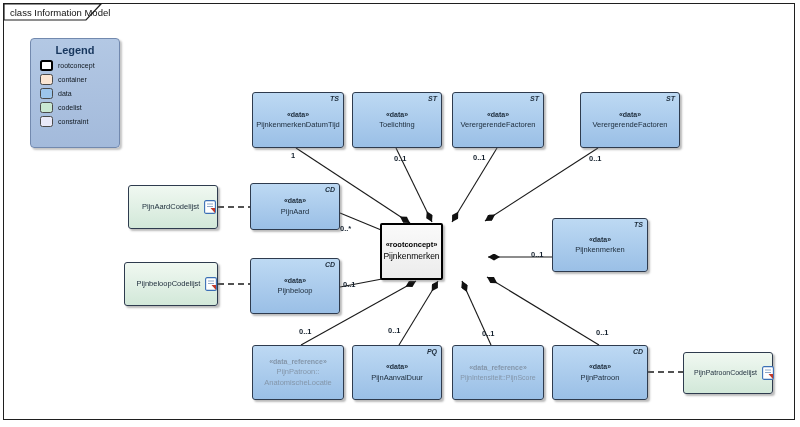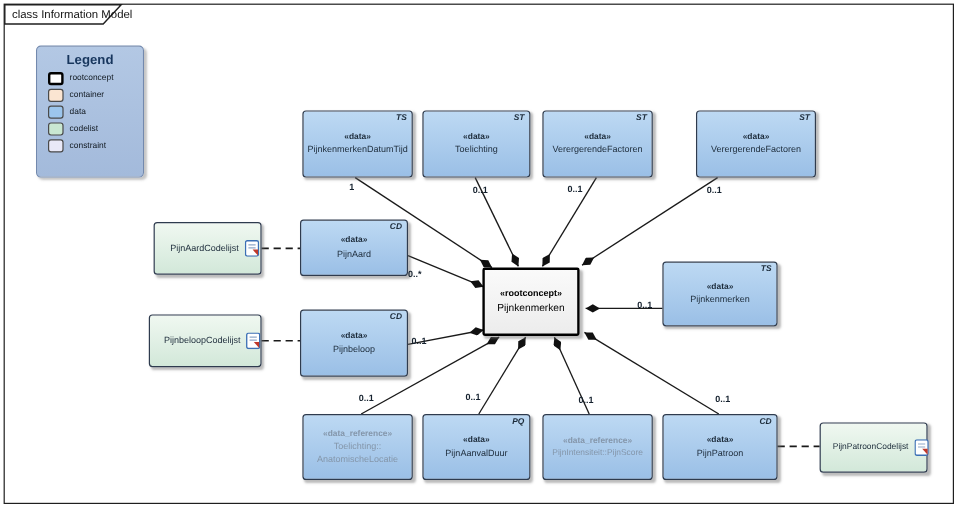--- a/index.html
+++ b/index.html
@@ -146,34 +146,34 @@
     <line x1="3" y1="6.5" x2="9" y2="6.5" stroke="#8FA8C8" stroke-width="1"></line>
     <path d="M6.5,8 L11,8 L11,13 Z" fill="#C0392B"></path>
   </svg>
 </div>
 <div class="node data" style="left:250px;top:258px;width:90px;height:56px">
   <span class="tcode">CD</span>
   <span class="st">«data»</span>
   <span class="nm">Pijnbeloop</span>
 </div>
 
-<div class="node root" style="left:402px;top:223px;width:81px;height:57px">
+<div class="node root" style="left:380px;top:223px;width:63px;height:57px">
   <span class="st">«rootconcept»</span>
   <span class="nm">Pijnkenmerken</span>
 </div>
 
 <div class="node data" style="left:552px;top:218px;width:96px;height:54px">
   <span class="tcode">TS</span>
   <span class="st">«data»</span>
   <span class="nm">Pijnkenmerken</span>
 </div>
 
 <div class="node data ref" style="left:252px;top:345px;width:92px;height:55px">
   <span class="st">«data_reference»</span>
-  <span class="nm">Toelichting::</span>
+  <span class="nm">PijnPatroon::</span>
   <span class="nm">AnatomischeLocatie</span>
 </div>
 <div class="node data" style="left:352px;top:345px;width:90px;height:55px">
   <span class="tcode">PQ</span>
   <span class="st">«data»</span>
   <span class="nm">PijnAanvalDuur</span>
 </div>
 <div class="node data ref" style="left:452px;top:345px;width:92px;height:55px">
   <span class="st">«data_reference»</span>
   <span class="nm" style="font-size:7px">PijnIntensiteit::PijnScore</span>

